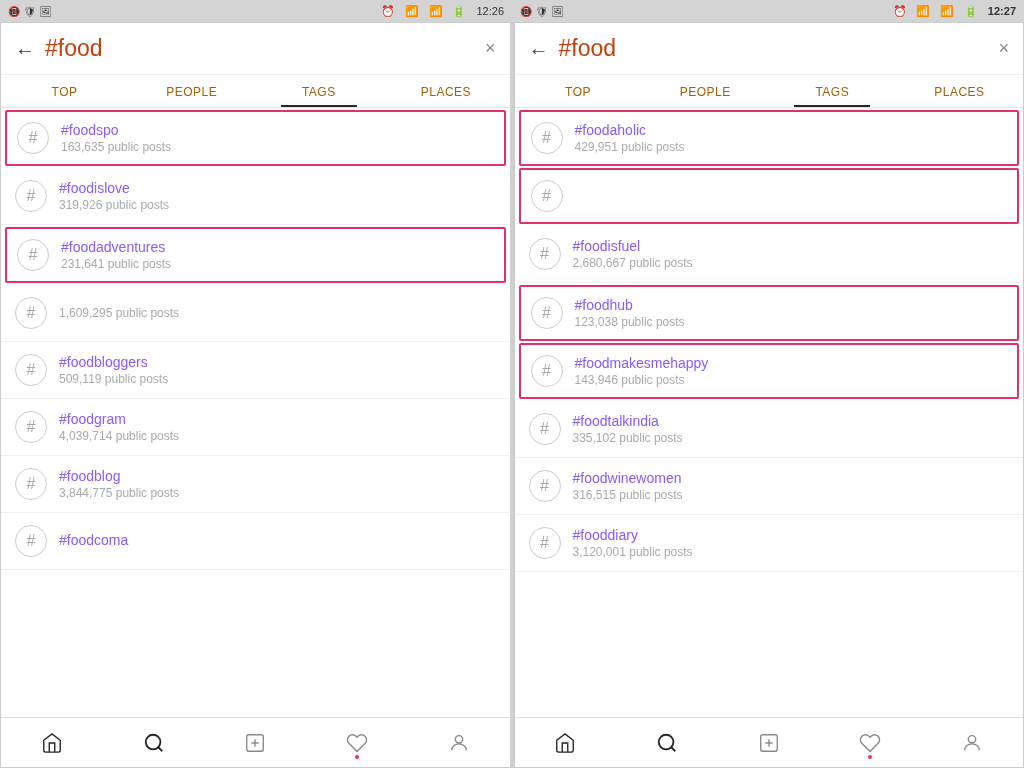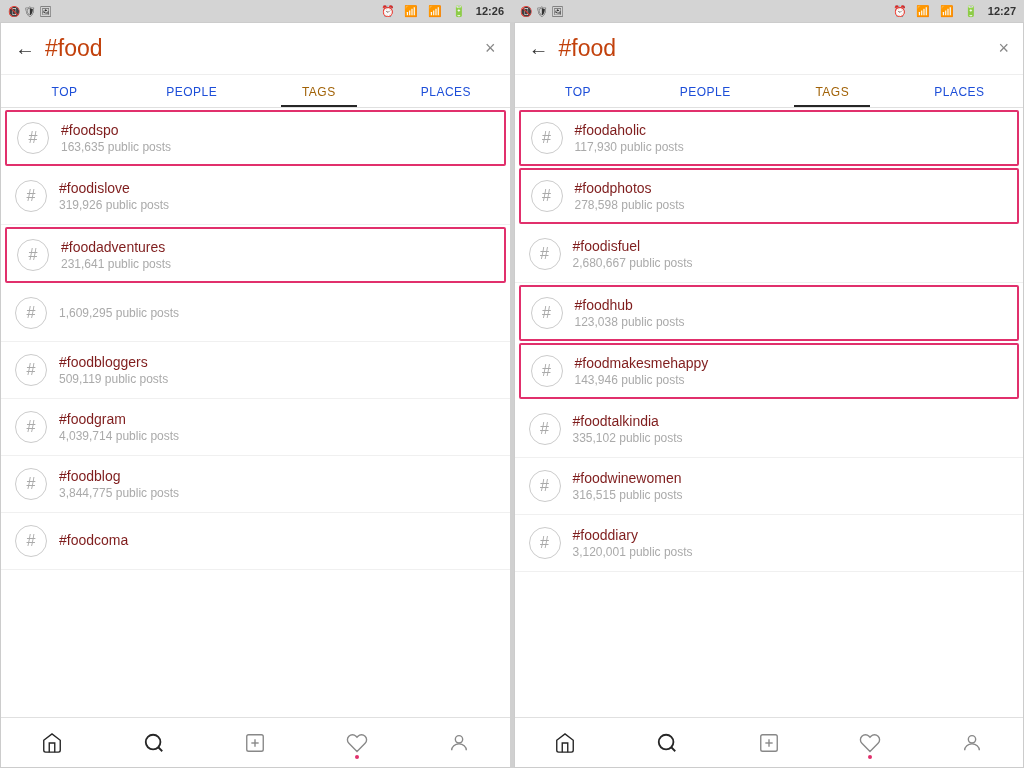--- a/index.html
+++ b/index.html
@@ -82,21 +82,21 @@
     .tab-bar {
       display: flex;
       border-bottom: 1px solid #e0e0e0;
       background: #fff;
     }
     .tab-item {
       flex: 1;
       text-align: center;
       padding: 10px 0 8px;
       font-size: 12px;
-      color: #1d4ed8;
+      color: #a16207;
       font-weight: 400;
       letter-spacing: 0.5px;
       cursor: pointer;
       position: relative;
     }
     .tab-item.active {
       color: #a16207;
       font-weight: 400;
     }
     .tab-item.active::after {
@@ -133,21 +133,21 @@
       font-size: 16px;
       color: #aaa;
       margin-right: 12px;
       flex-shrink: 0;
     }
     .tag-info {
       flex: 1;
     }
     .tag-name {
       font-size: 14px;
-      color: #7f1d1d;
+      color: #8b5cf6;
       font-weight: 500;
       margin-bottom: 2px;
     }
     .tag-count {
       font-size: 12px;
       color: #aaa;
     }
 
     
     .tag-item.highlighted {
@@ -197,21 +197,21 @@
       <div class="status-icons">
         <span>📵</span>
         <span>🛡</span>
         <span>🖼</span>
       </div>
       <div style="display:flex; align-items:center; gap:10px;">
         <span>⏰</span>
         <span>📶</span>
         <span>📶</span>
         <span>🔋</span>
-        <span style="font-weight:700;">12:26</span>
+        <span style="font-weight:400;">12:26</span>
       </div>
     </div>
     <div class="status-bar-half">
       <div class="status-icons">
         <span>📵</span>
         <span>🛡</span>
         <span>🖼</span>
       </div>
       <div style="display:flex; align-items:center; gap:10px;">
         <span>⏰</span>
@@ -348,29 +348,25 @@
         <div class="tab-item">PEOPLE</div>
         <div class="tab-item active">TAGS</div>
         <div class="tab-item">PLACES</div>
       </div>
 
       <div class="tags-list">
         <div class="tag-item highlighted">
           <div class="tag-hash-icon">#</div>
           <div class="tag-info">
             <div class="tag-name">#foodaholic</div>
-            <div class="tag-count">117,930 public posts</div>
-          </div>
-        </div>
-        <div class="tag-item highlighted">
-          <div class="tag-hash-icon">#</div>
-          <div class="tag-info">
-            <div class="tag-name">#foodphotos</div>
-            <div class="tag-count">278,598 public posts</div>
-          </div>
+            <div class="tag-count">429,951 public posts</div>
+          </div>
+        </div>
+        <div class="tag-item highlighted">
+          <div class="tag-hash-icon">#</div>
         </div>
         <div class="tag-item">
           <div class="tag-hash-icon">#</div>
           <div class="tag-info">
             <div class="tag-name">#foodisfuel</div>
             <div class="tag-count">2,680,667 public posts</div>
           </div>
         </div>
         <div class="tag-item highlighted">
           <div class="tag-hash-icon">#</div>

